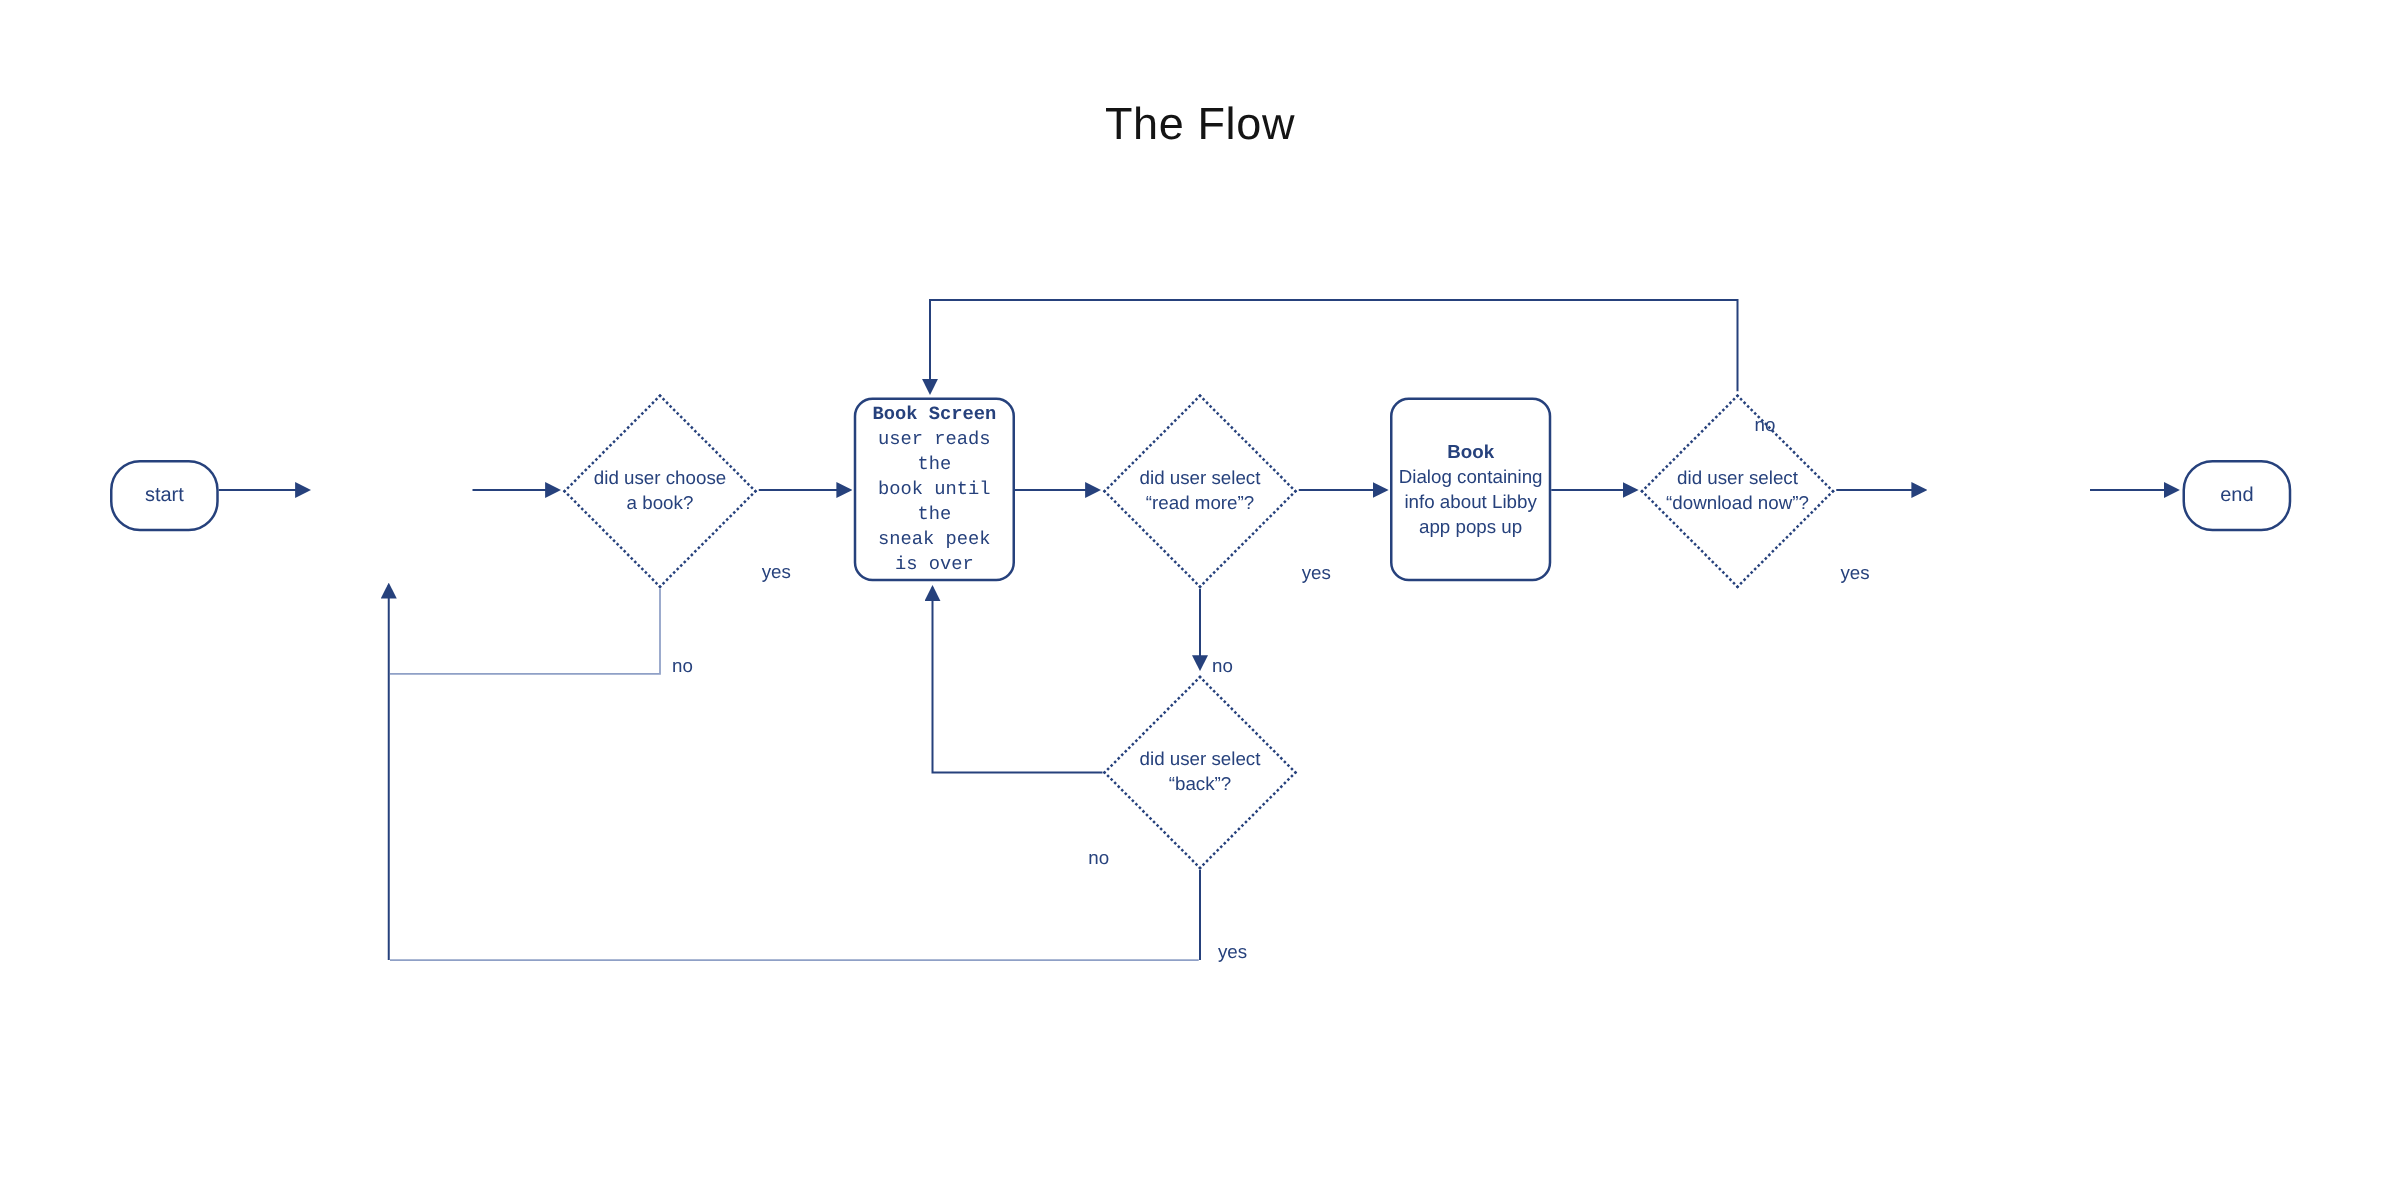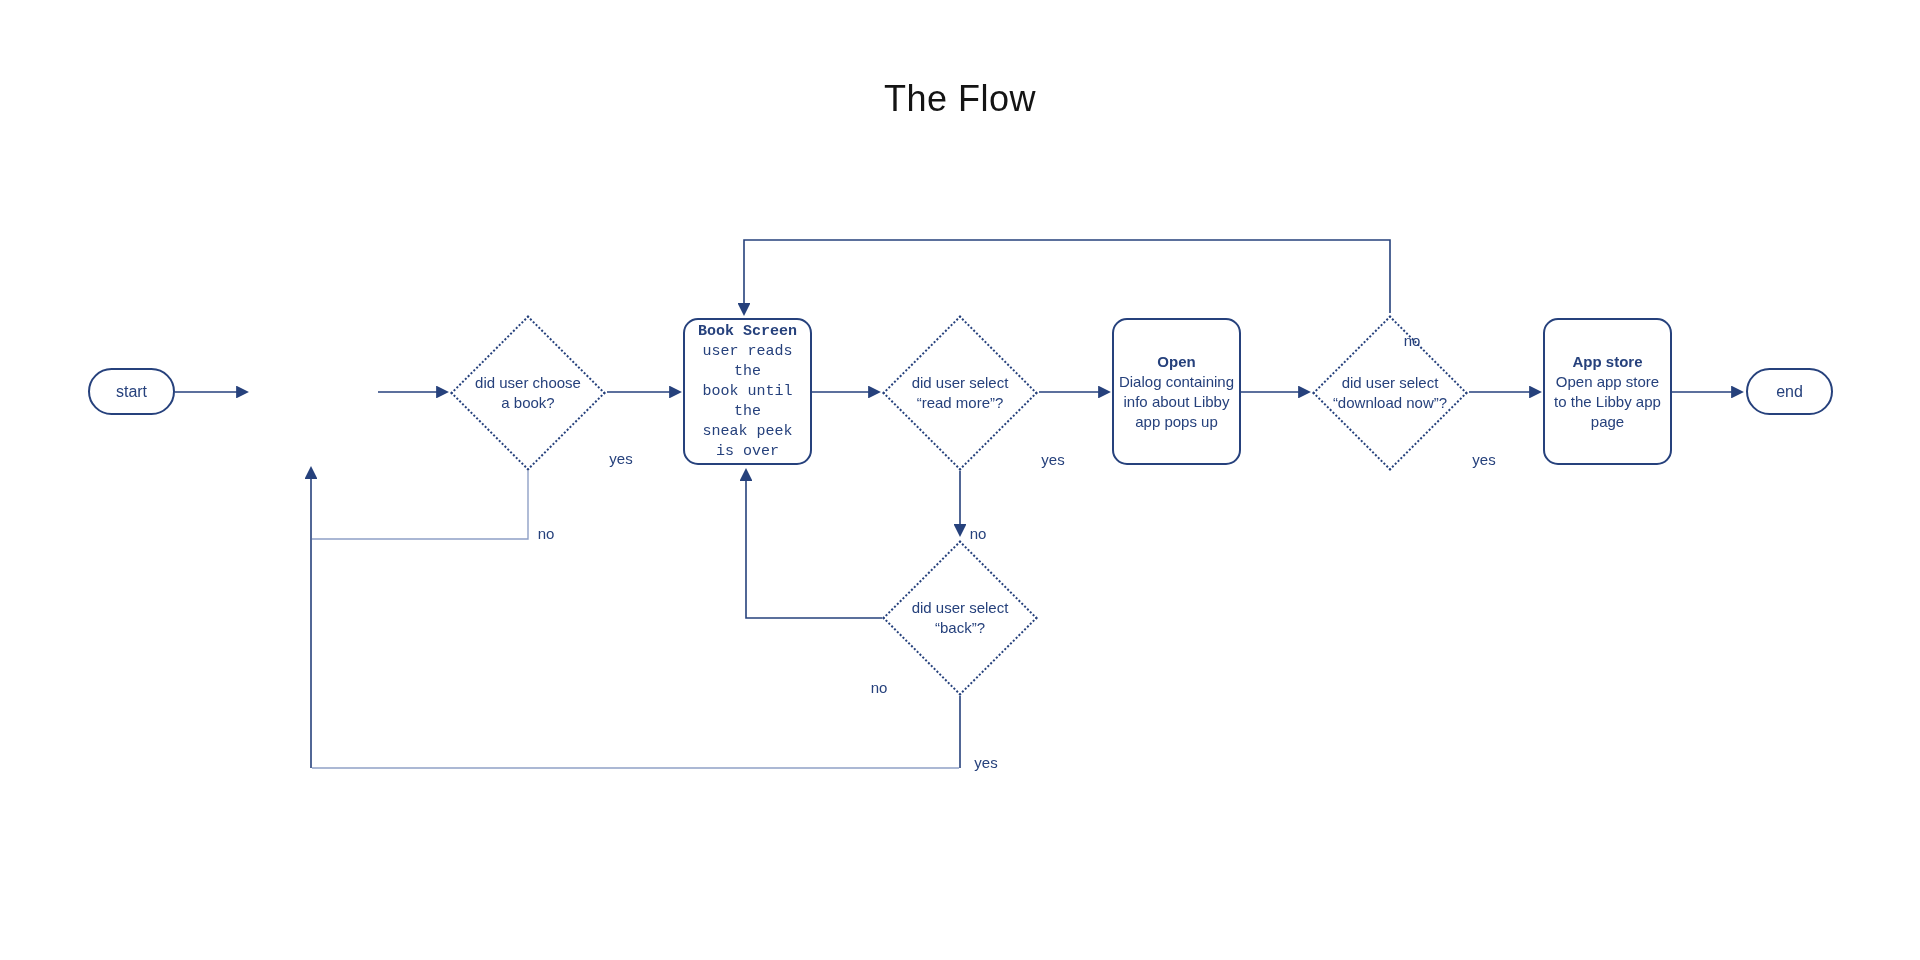--- a/index.html
+++ b/index.html
@@ -34,21 +34,21 @@
   .edge-muted{stroke:var(--muted);stroke-width:1.4;fill:none;}
 
   .node{
     position:absolute;
     display:flex;flex-direction:column;
     align-items:center;justify-content:center;
     text-align:center;
     color:var(--navy);
   }
   .terminal{
-    width:87px;height:47px;
+    width:87px;height:57px;
     border:2px solid var(--navy);
     border-radius:24px;
     background:#fff;
     font-size:16px;
   }
   .process{
     width:129px;height:147px;
     border:2px solid var(--navy);
     border-radius:15px;
     background:#fff;
@@ -133,30 +133,24 @@
   </div>
 
   <div class="node process" style="left:683px;top:318px;font-family:Liberation Mono, monospace;">
     <div class="node-title">Book Screen</div>
     <div class="node-body">user reads the
 book until the
 sneak peek
 is over</div>
   </div>
   <div class="node process" style="left:1112px;top:318px;">
-    <div class="node-title">Open</div>
+    <div class="node-title">Book</div>
     <div class="node-body">Dialog containing
 info about Libby
 app pops up</div>
-  </div>
-  <div class="node process" style="left:1543px;top:318px;">
-    <div class="node-title">App store</div>
-    <div class="node-body">Open app store
-to the Libby app
-page</div>
   </div>
 
   <div class="diamond-wrap" style="left:450px;top:315px;">
     <div class="diamond-shape"></div>
     <div class="diamond-label">did user choose
 a book?</div>
   </div>
   <div class="diamond-wrap" style="left:882px;top:315px;">
     <div class="diamond-shape"></div>
     <div class="diamond-label">did user select

